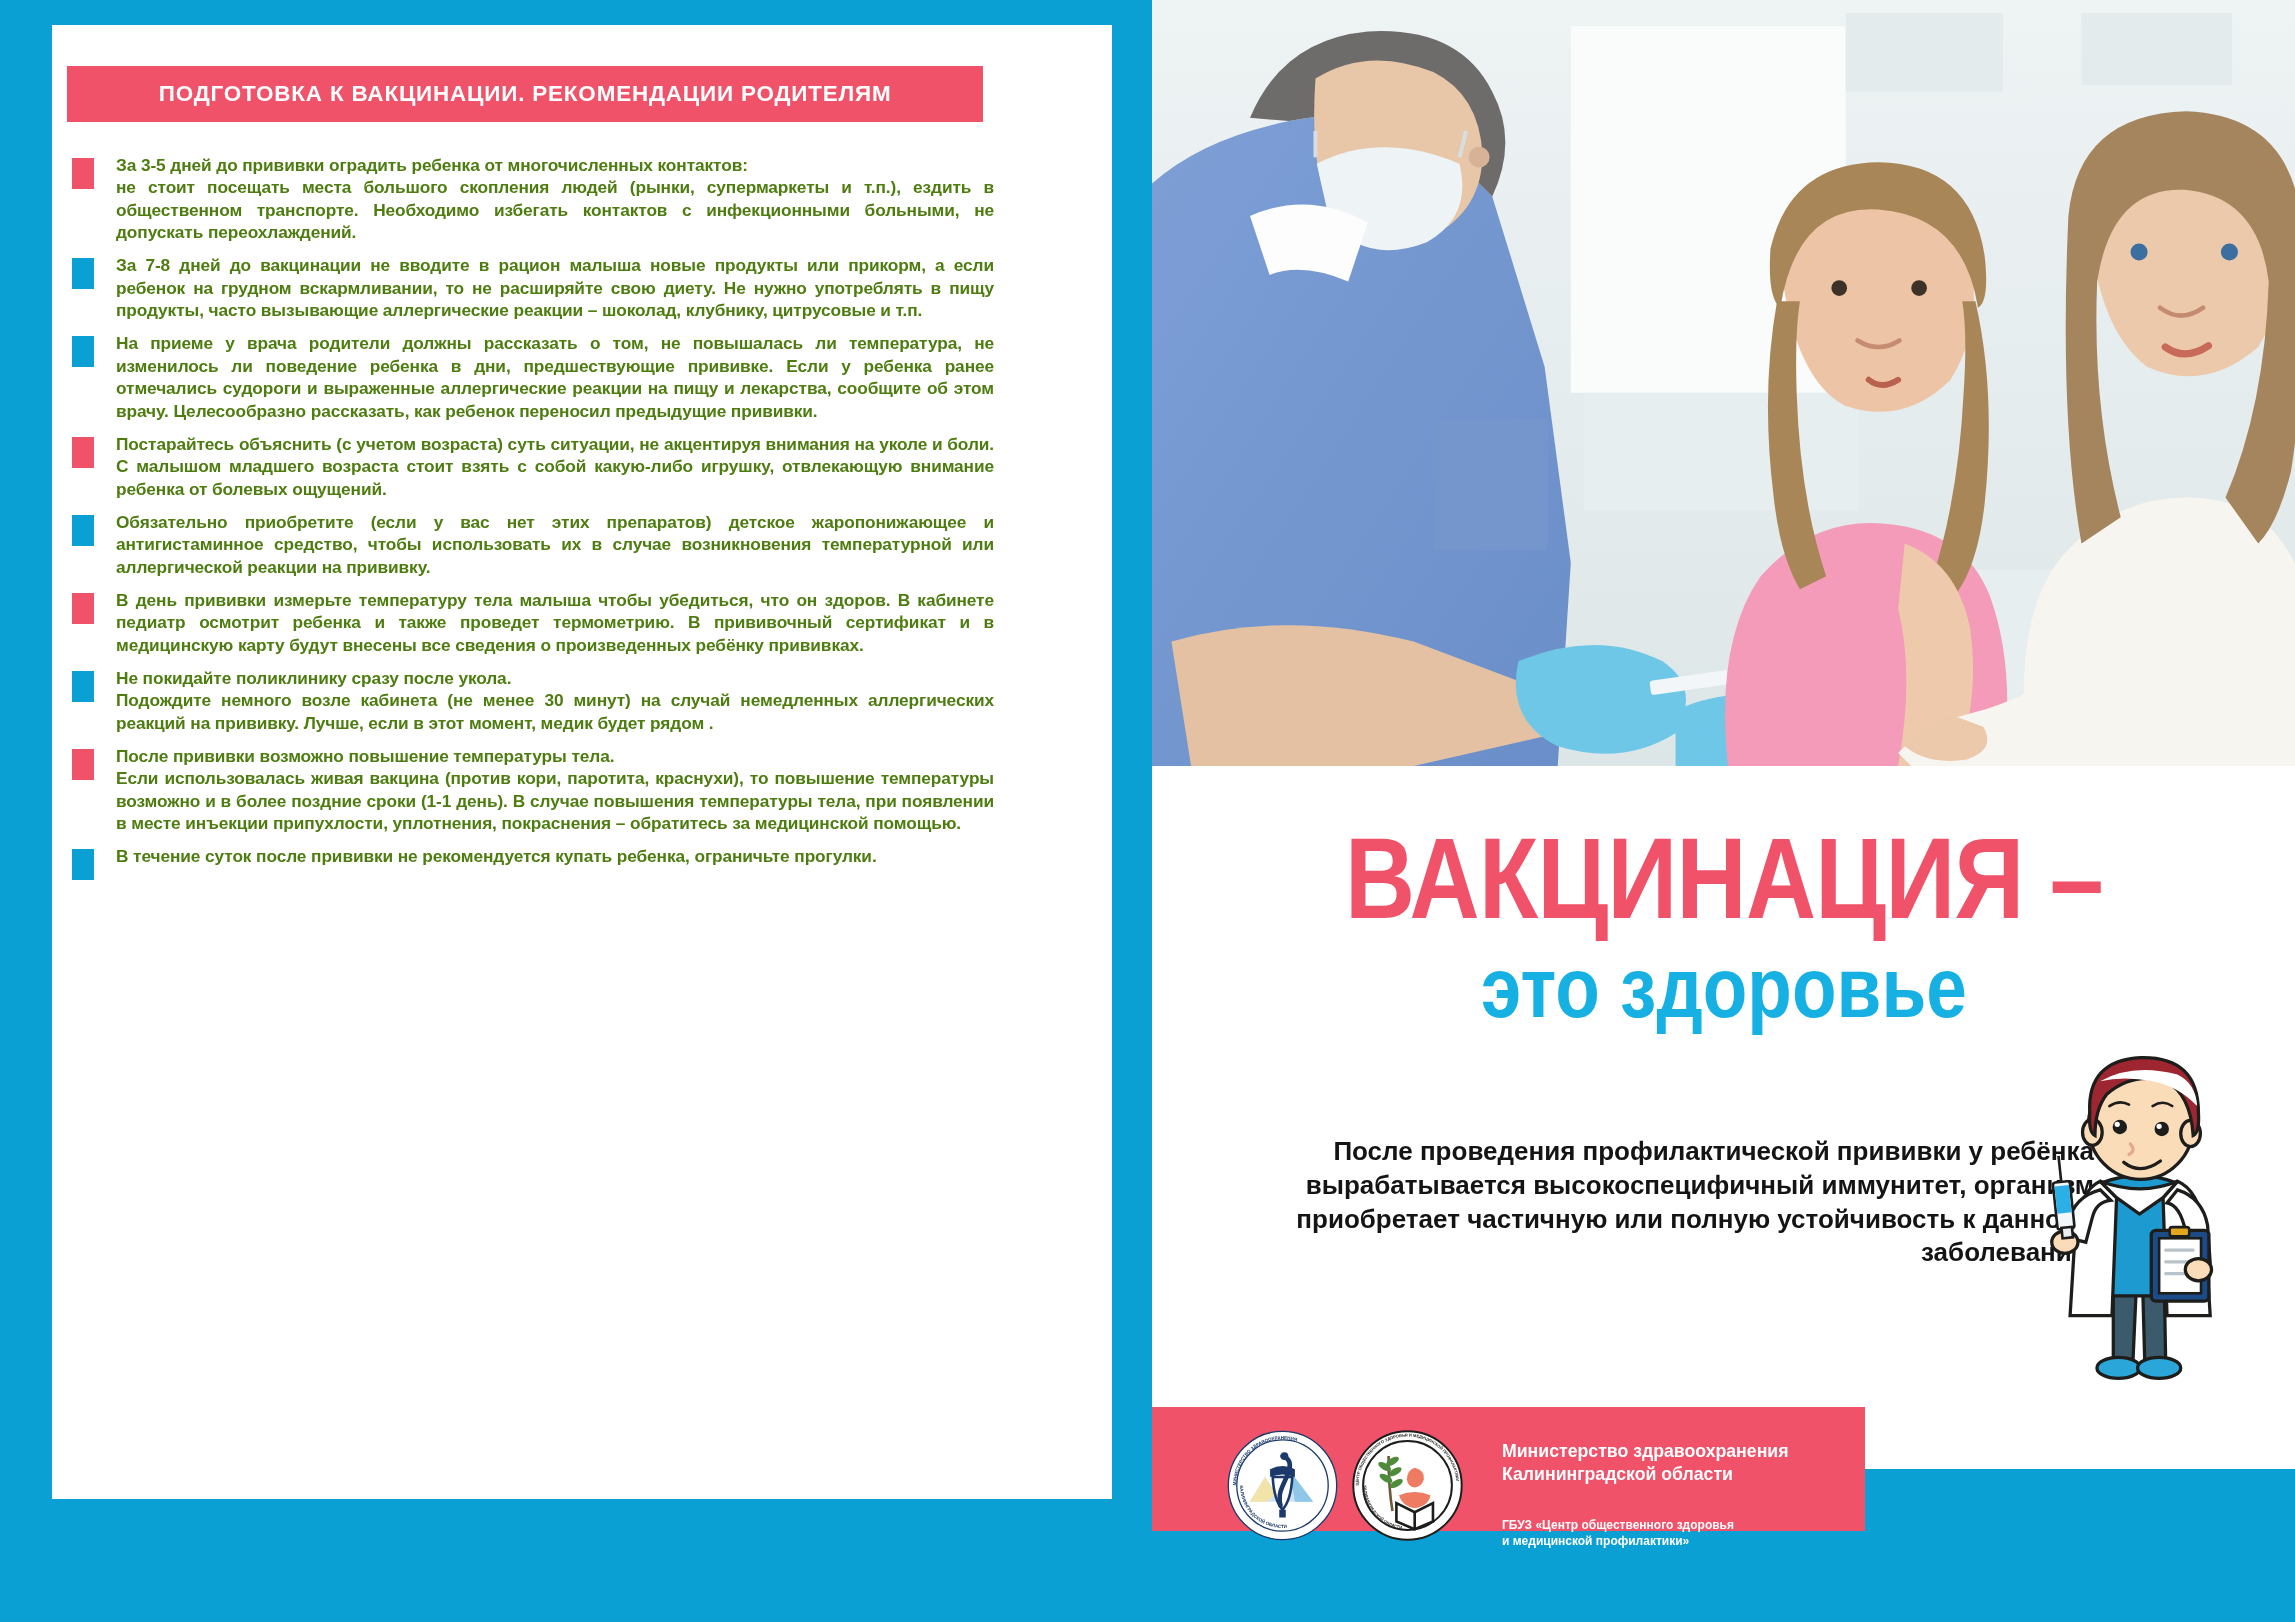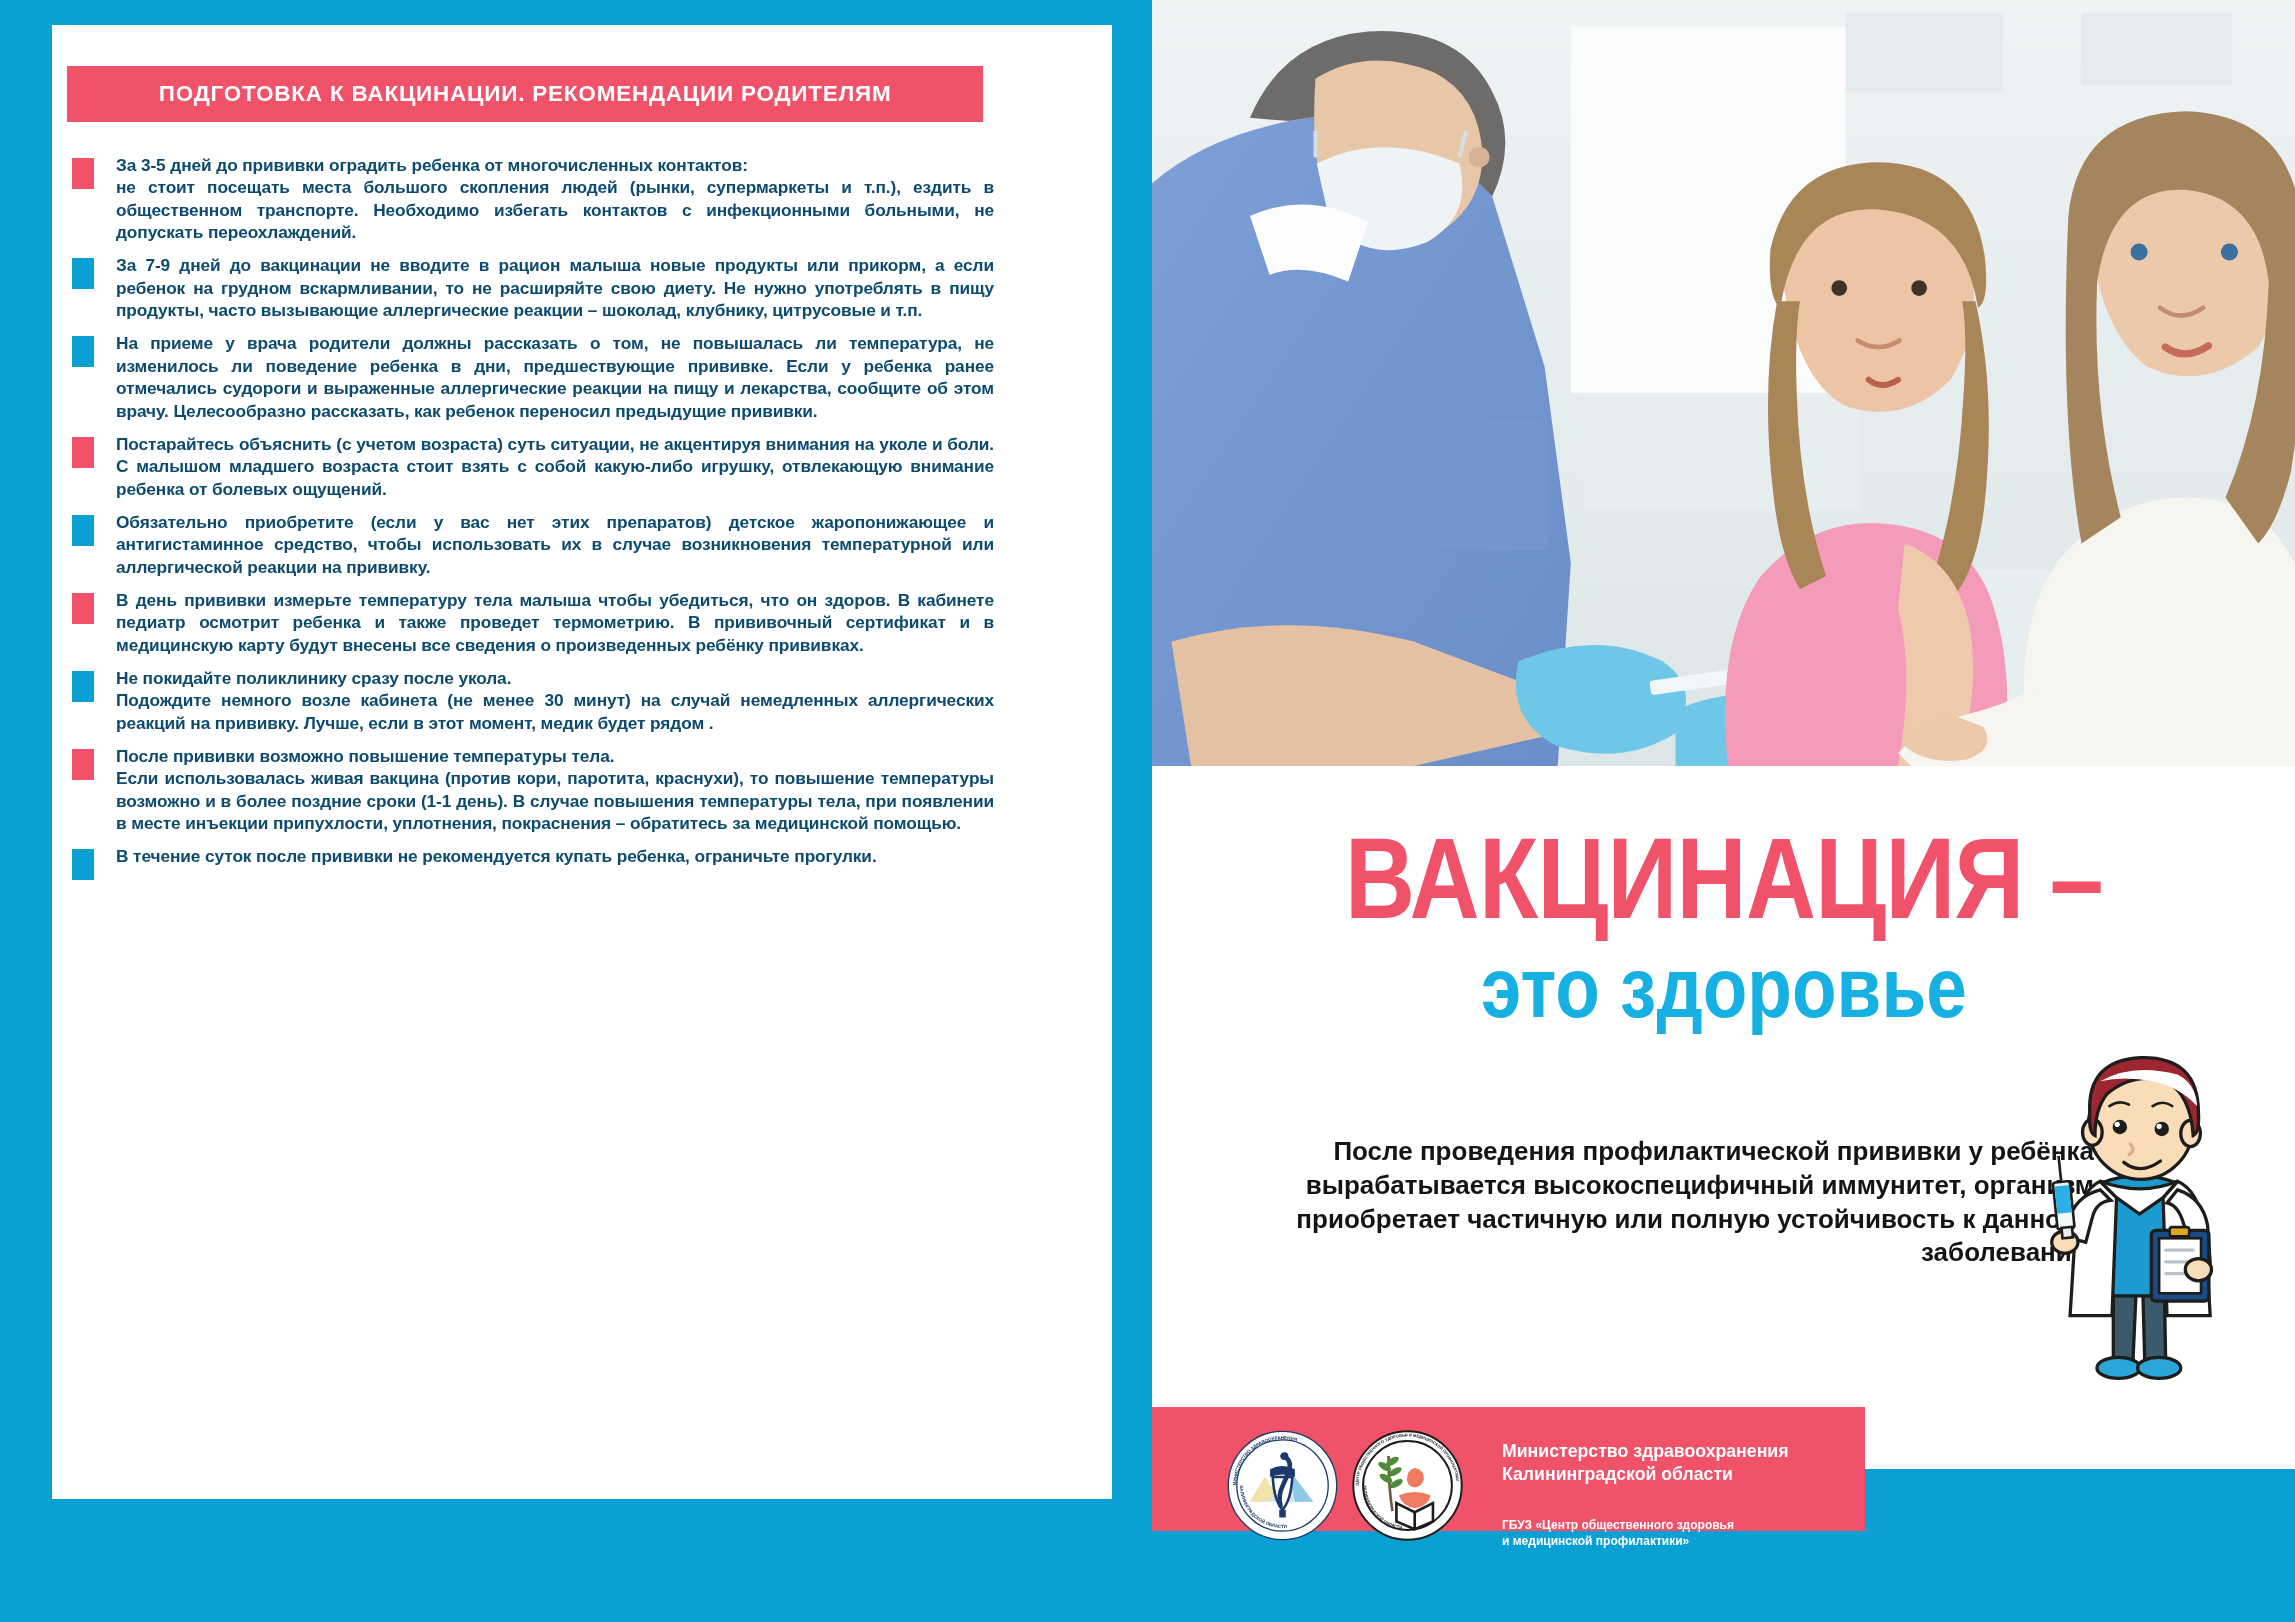--- a/index.html
+++ b/index.html
@@ -45,21 +45,21 @@
     position:absolute;left:6.5px;top:3.9px;
     width:22px;height:31px;
   }
   .tip.pink .marker{background:#ef5269;}
   .tip.blue .marker{background:#0ba0d4;}
   .tip p{
     margin:0;
     font-size:17.3px;
     line-height:1.30;
     font-weight:bold;
-    color:#0c4a6e;
+    color:#4d7c0f;
     font-family:"Liberation Sans", sans-serif;
     letter-spacing:-0.1px;
   }
   .tip p.just{text-align:justify;}
   .tip p + p{margin-top:0px;}
 
   
   .right-panel{
     position:absolute;left:1152px;top:0;width:1144px;height:1623px;
     background:#ffffff;
@@ -149,21 +149,21 @@
   </div>
 
   <div class="tips" id="tips-container">
       <div class="tip pink">
         <span class="marker"></span>
         <p>За 3-5 дней до прививки оградить ребенка от многочисленных контактов:</p>
         <p class="just">не стоит посещать места большого скопления людей (рынки, супермаркеты и т.п.), ездить в общественном транспорте. Необходимо избегать контактов с инфекционными больными, не допускать переохлаждений.</p>
       </div>
       <div class="tip blue">
         <span class="marker"></span>
-        <p class="just">За 7-9 дней до вакцинации не вводите в рацион малыша новые продукты или прикорм, а если ребенок на грудном вскармливании, то не расширяйте свою диету. Не нужно употреблять в пищу продукты, часто вызывающие аллергические реакции – шоколад, клубнику, цитрусовые и т.п.</p>
+        <p class="just">За 7-8 дней до вакцинации не вводите в рацион малыша новые продукты или прикорм, а если ребенок на грудном вскармливании, то не расширяйте свою диету. Не нужно употреблять в пищу продукты, часто вызывающие аллергические реакции – шоколад, клубнику, цитрусовые и т.п.</p>
       </div>
       <div class="tip blue">
         <span class="marker"></span>
         <p class="just">На приеме у врача родители должны рассказать о том, не повышалась ли температура, не изменилось ли поведение ребенка в дни, предшествующие прививке. Если у ребенка ранее отмечались судороги и выраженные аллергические реакции на пищу и лекарства, сообщите об этом врачу. Целесообразно рассказать, как ребенок переносил предыдущие прививки.</p>
       </div>
       <div class="tip pink">
         <span class="marker"></span>
         <p class="just">Постарайтесь объяснить     (с учетом возраста) суть ситуации, не акцентируя внимания на уколе и боли. С малышом младшего возраста стоит взять с собой какую-либо игрушку, отвлекающую внимание ребенка от болевых ощущений.</p>
       </div>
       <div class="tip blue">

